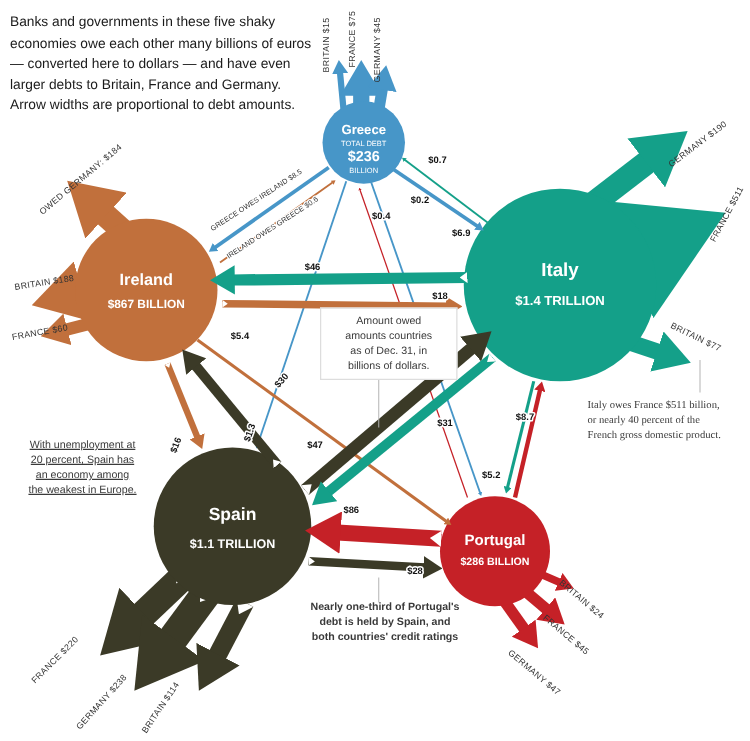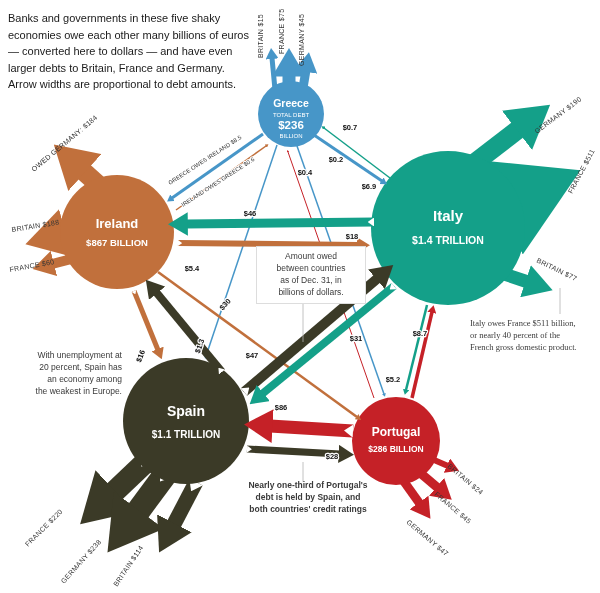--- a/index.html
+++ b/index.html
@@ -9,21 +9,21 @@
   
   #intro{position:absolute;left:8px;top:10px;width:262px;font-size:11px;line-height:1.5;
          color:#1a1a1a;}
   #intro span{display:block;}
   
   .note{position:absolute;font-size:8.5px;line-height:1.4;color:#3a3a3a;}
   .note span{display:block;}
   #note-center{left:256px;top:246px;width:98px;text-align:center;background:#fff;
                border:1px solid #ddd;padding:4px 5px;}
   #note-italy{left:470px;top:318px;width:128px;text-align:left;font-family:Liberation Serif, serif;}
-  #note-spain{left:10px;top:350px;width:112px;text-align:right;}
+  #note-spain{left:10px;top:350px;width:112px;text-align:center;text-decoration:underline;}
   #note-portugal{left:246px;top:480px;width:124px;text-align:center;font-weight:bold;}
   
   svg{font-family:"Liberation Sans",sans-serif;}
   .ext{font-size:7px;fill:#333;letter-spacing:.3px;}
   .amt{font-size:7.5px;font-weight:bold;fill:#111;text-anchor:middle;
        paint-order:stroke;stroke:#fff;stroke-width:2.5px;stroke-linejoin:round;}
   .owes{font-size:5.8px;fill:#333;letter-spacing:.1px;
         paint-order:stroke;stroke:#fff;stroke-width:2px;stroke-linejoin:round;}
   .cname{fill:#fff;font-weight:bold;text-anchor:middle;}
   .csub{fill:#fff;text-anchor:middle;}
@@ -174,21 +174,21 @@
 <div id="intro">
   <span>Banks and governments in these five shaky</span>
   <span>economies owe each other many billions of euros</span>
   <span>— converted here to dollars — and have even</span>
   <span>larger debts to Britain, France and Germany.</span>
   <span>Arrow widths are proportional to debt amounts.</span>
 </div>
 
 <div class="note" id="note-center">
   <span>Amount owed</span>
-  <span>between countries</span>
+  <span>amounts countries</span>
   <span>as of Dec. 31, in</span>
   <span>billions of dollars.</span>
 </div>
 
 <div class="note" id="note-italy">
   <span>Italy owes France $511 billion,</span>
   <span>or nearly 40 percent of the</span>
   <span>French gross domestic product.</span>
 </div>
 

